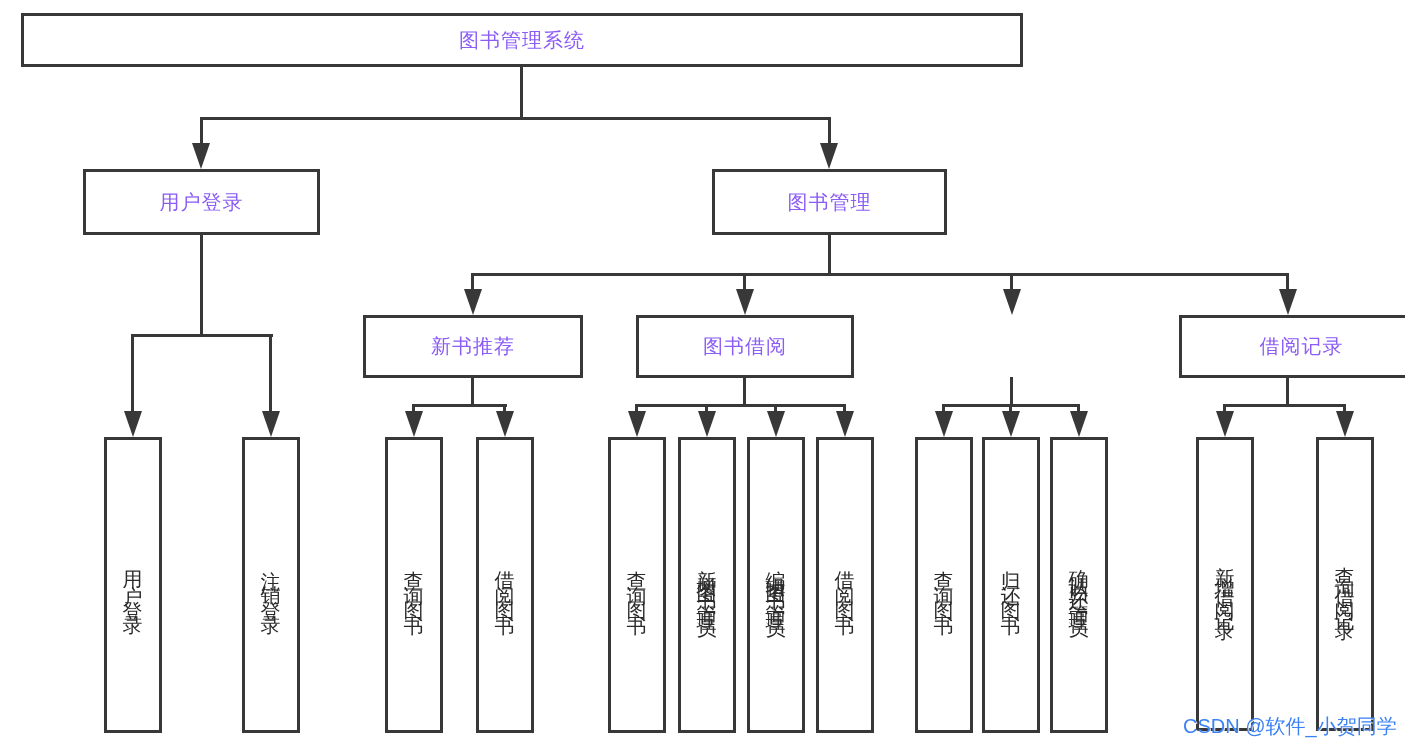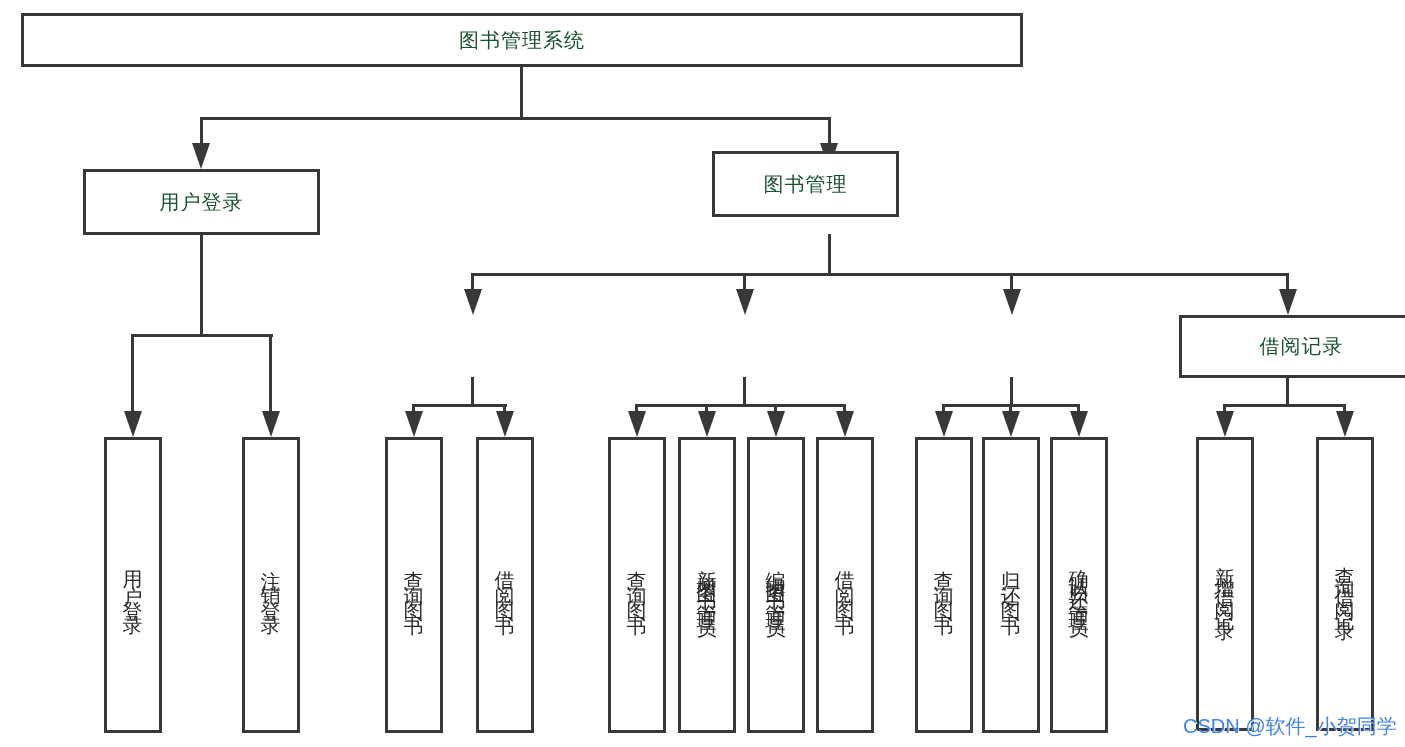--- a/index.html
+++ b/index.html
@@ -20,21 +20,21 @@
     position: absolute;
     box-sizing: border-box;
     border: 3px solid #383838;
     background: #ffffff;
     display: flex;
     align-items: center;
     justify-content: center;
   }
   .hlabel {
     font-size: 20px;
-    color: #14532d;
+    color: #8b5cf6;
     letter-spacing: 1px;
     white-space: nowrap;
   }
   .vlabel {
     writing-mode: vertical-rl;
     text-orientation: mixed;
     font-size: 20px;
     color: #2a2a2a;
     line-height: 1;
     white-space: nowrap;
@@ -79,35 +79,41 @@
   <div class="ln" style="left:520px; top:67px; width:3px; height:52px;"></div>
   <div class="ln" style="left:200px; top:117px; width:631px; height:3px;"></div>
   <div class="ln" style="left:200px; top:117px; width:3px; height:28px;"></div>
   <div class="ah" style="left:192px; top:143px;"></div>
   <div class="ln" style="left:828px; top:117px; width:3px; height:28px;"></div>
   <div class="ah" style="left:820px; top:143px;"></div>
 
   <div class="nbox" style="left:83px; top:169px; width:237px; height:66px;">
     <span class="hlabel">用户登录</span>
   </div>
-  <div class="nbox" style="left:712px; top:151px; width:187px; height:66px;">
+  <div class="nbox" style="left:712px; top:169px; width:235px; height:66px;">
     <span class="hlabel">图书管理</span>
   </div>
 
   <div class="ln" style="left:828px; top:234px; width:3px; height:41px;"></div>
   <div class="ln" style="left:471px; top:273px; width:818px; height:3px;"></div>
   <div class="ln" style="left:471px; top:273px; width:3px; height:18px;"></div>
   <div class="ah" style="left:464px; top:289px;"></div>
   <div class="ln" style="left:743px; top:273px; width:3px; height:18px;"></div>
   <div class="ah" style="left:736px; top:289px;"></div>
   <div class="ln" style="left:1010px; top:273px; width:3px; height:18px;"></div>
   <div class="ah" style="left:1003px; top:289px;"></div>
   <div class="ln" style="left:1286px; top:273px; width:3px; height:18px;"></div>
   <div class="ah" style="left:1279px; top:289px;"></div>
 
+  <div class="nbox" style="left:363px; top:315px; width:220px; height:63px;">
+    <span class="hlabel">新书推荐</span>
+  </div>
+  <div class="nbox" style="left:636px; top:315px; width:218px; height:63px;">
+    <span class="hlabel">图书借阅</span>
+  </div>
   <div class="nbox" style="left:1179px; top:315px; width:245px; height:63px;">
     <span class="hlabel">借阅记录</span>
   </div>
 
   <div class="ln" style="left:200px; top:234px; width:3px; height:102px;"></div>
   <div class="ln" style="left:131px; top:334px; width:142px; height:3px;"></div>
   <div class="ln" style="left:131px; top:334px; width:3px; height:79px;"></div>
   <div class="ah" style="left:124px; top:411px;"></div>
   <div class="ln" style="left:269px; top:334px; width:3px; height:79px;"></div>
   <div class="ah" style="left:262px; top:411px;"></div>

